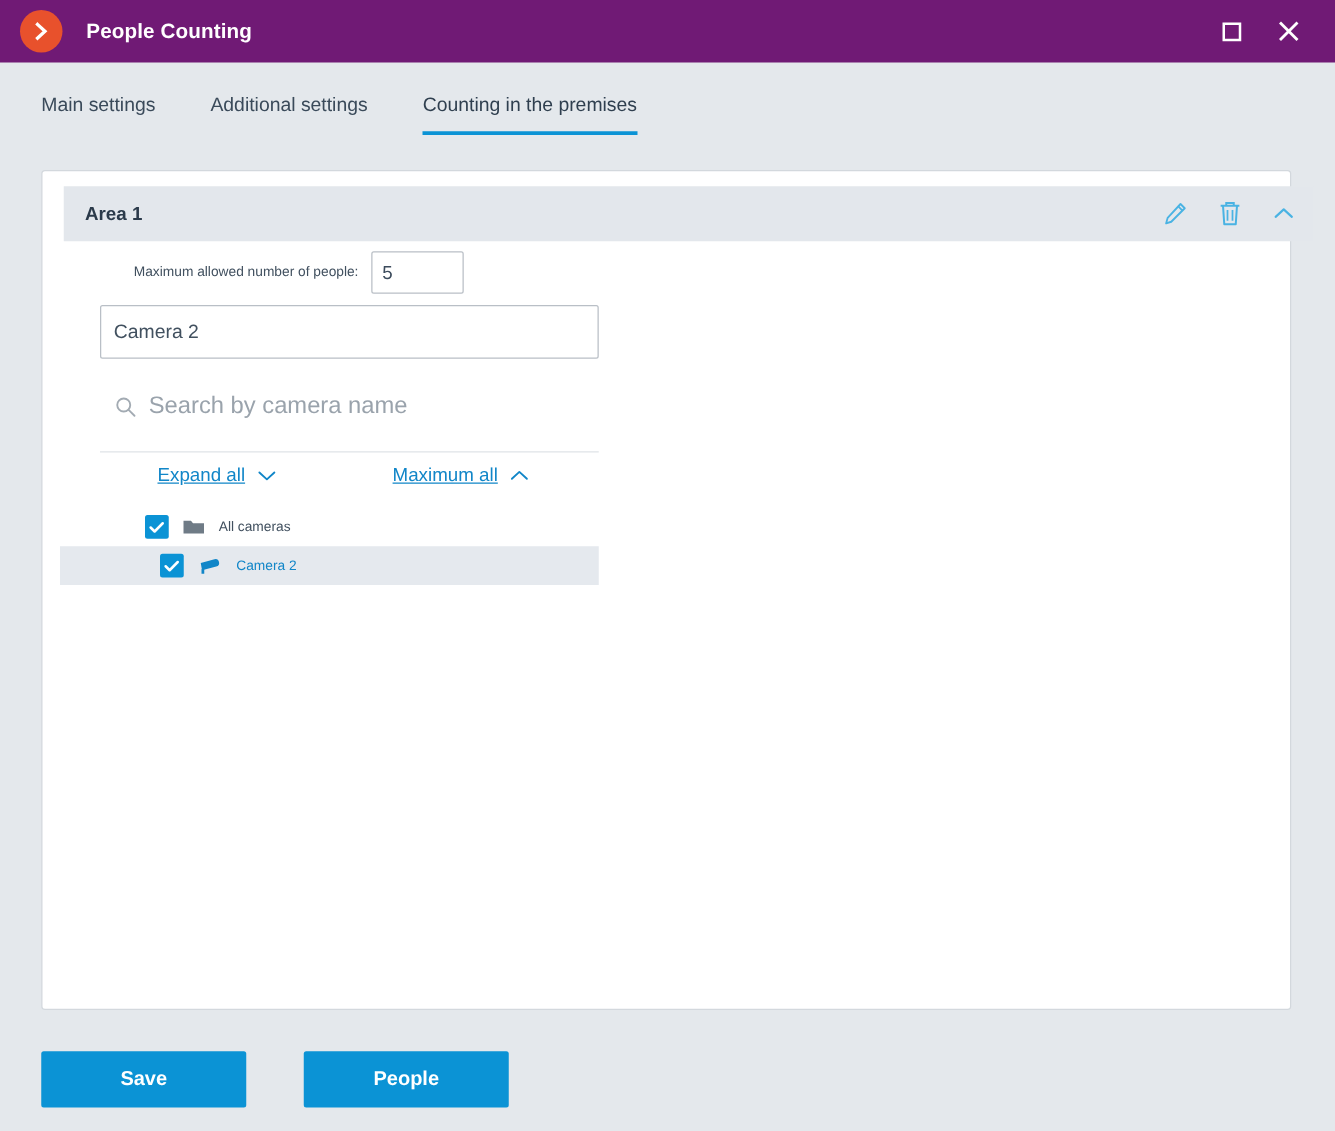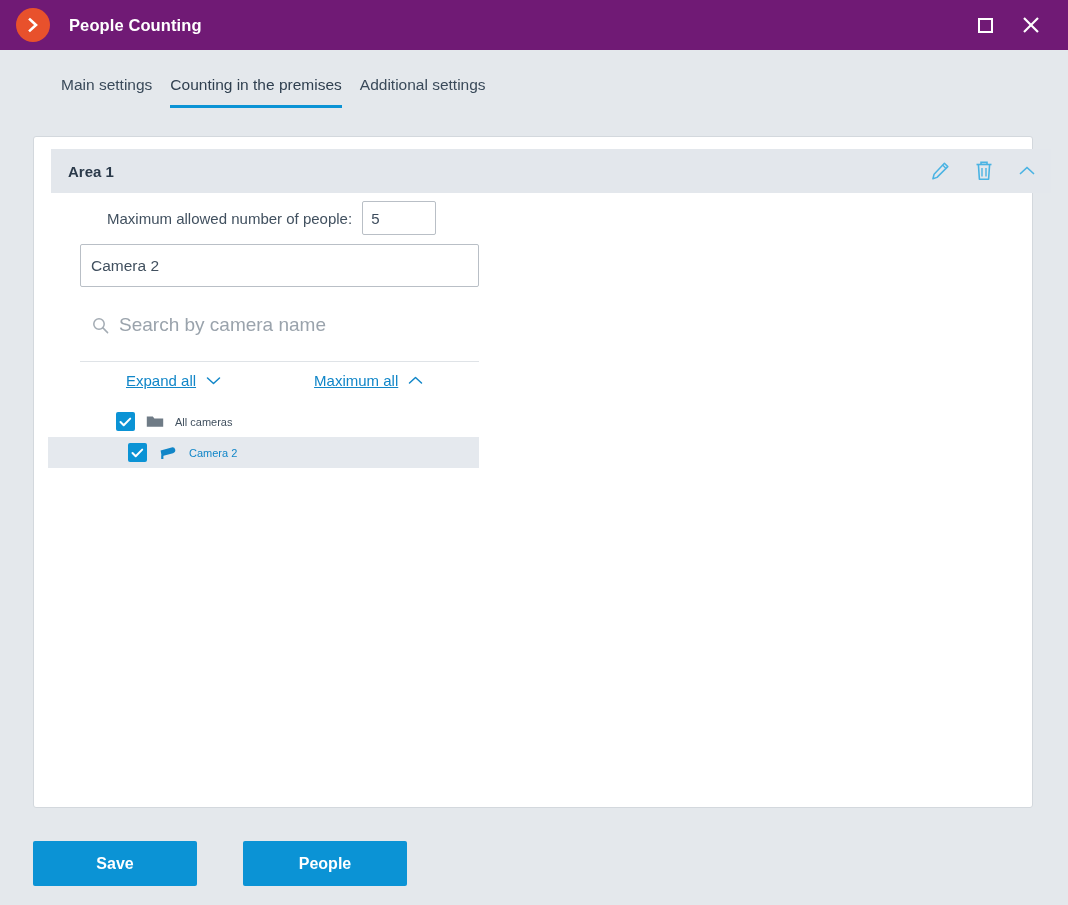--- a/index.html
+++ b/index.html
@@ -50,22 +50,21 @@
     width: 15px; height: 15px;
     border: 2px solid #ffffff;
   }
 
   
   .tabs {
     display: flex;
     align-items: flex-end;
     padding: 22px 0 0 33px;
     height: 58px;
-    gap: 18px;
-    margin-left: 28px;
+    gap: 44px;
   }
   .tab {
     font-size: 15.5px;
     color: #3a4a5a;
     padding-bottom: 10px;
     cursor: pointer;
     border-bottom: 3px solid transparent;
     line-height: 20px;
   }
   .tab.active {
@@ -106,21 +105,21 @@
 
   
   .maxrow {
     position: absolute;
     left: 73px; top: 64px;
     display: flex;
     align-items: center;
     gap: 10px;
   }
   .maxrow-label {
-    font-size: 15px;
+    font-size: 11px;
     color: #41505f;
   }
   .num-input {
     width: 74px; height: 34px;
     border: 1px solid #b9bfc6;
     border-radius: 2px;
     background: #fff;
     font-family: "Liberation Sans", sans-serif;
     font-size: 15px;
     color: #3c4b5c;
@@ -248,22 +247,22 @@
       <svg width="20" height="20" viewBox="0 0 20 20">
         <line x1="3" y1="3" x2="17" y2="17" stroke="#ffffff" stroke-width="2.2"></line>
         <line x1="17" y1="3" x2="3" y2="17" stroke="#ffffff" stroke-width="2.2"></line>
       </svg>
     </div>
   </div>
 </div>
 
 <div class="tabs">
   <div class="tab">Main settings</div>
+  <div class="tab">Additional settings</div>
   <div class="tab active">Counting in the premises</div>
-  <div class="tab">Additional settings</div>
 </div>
 
 <div class="card">
 
   <div class="area-header">
     <div class="area-title">Area 1</div>
     <div class="area-actions">
       <div class="icon-btn">
         <svg width="22" height="22" viewBox="0 0 22 22">
           <path d="M15.4 3.2 L18.8 6.6 L8.0 17.4 L3.9 18.7 L5.1 14.3 Z" fill="none" stroke="#4ab3e3" stroke-width="1.5" stroke-linejoin="round"></path>

